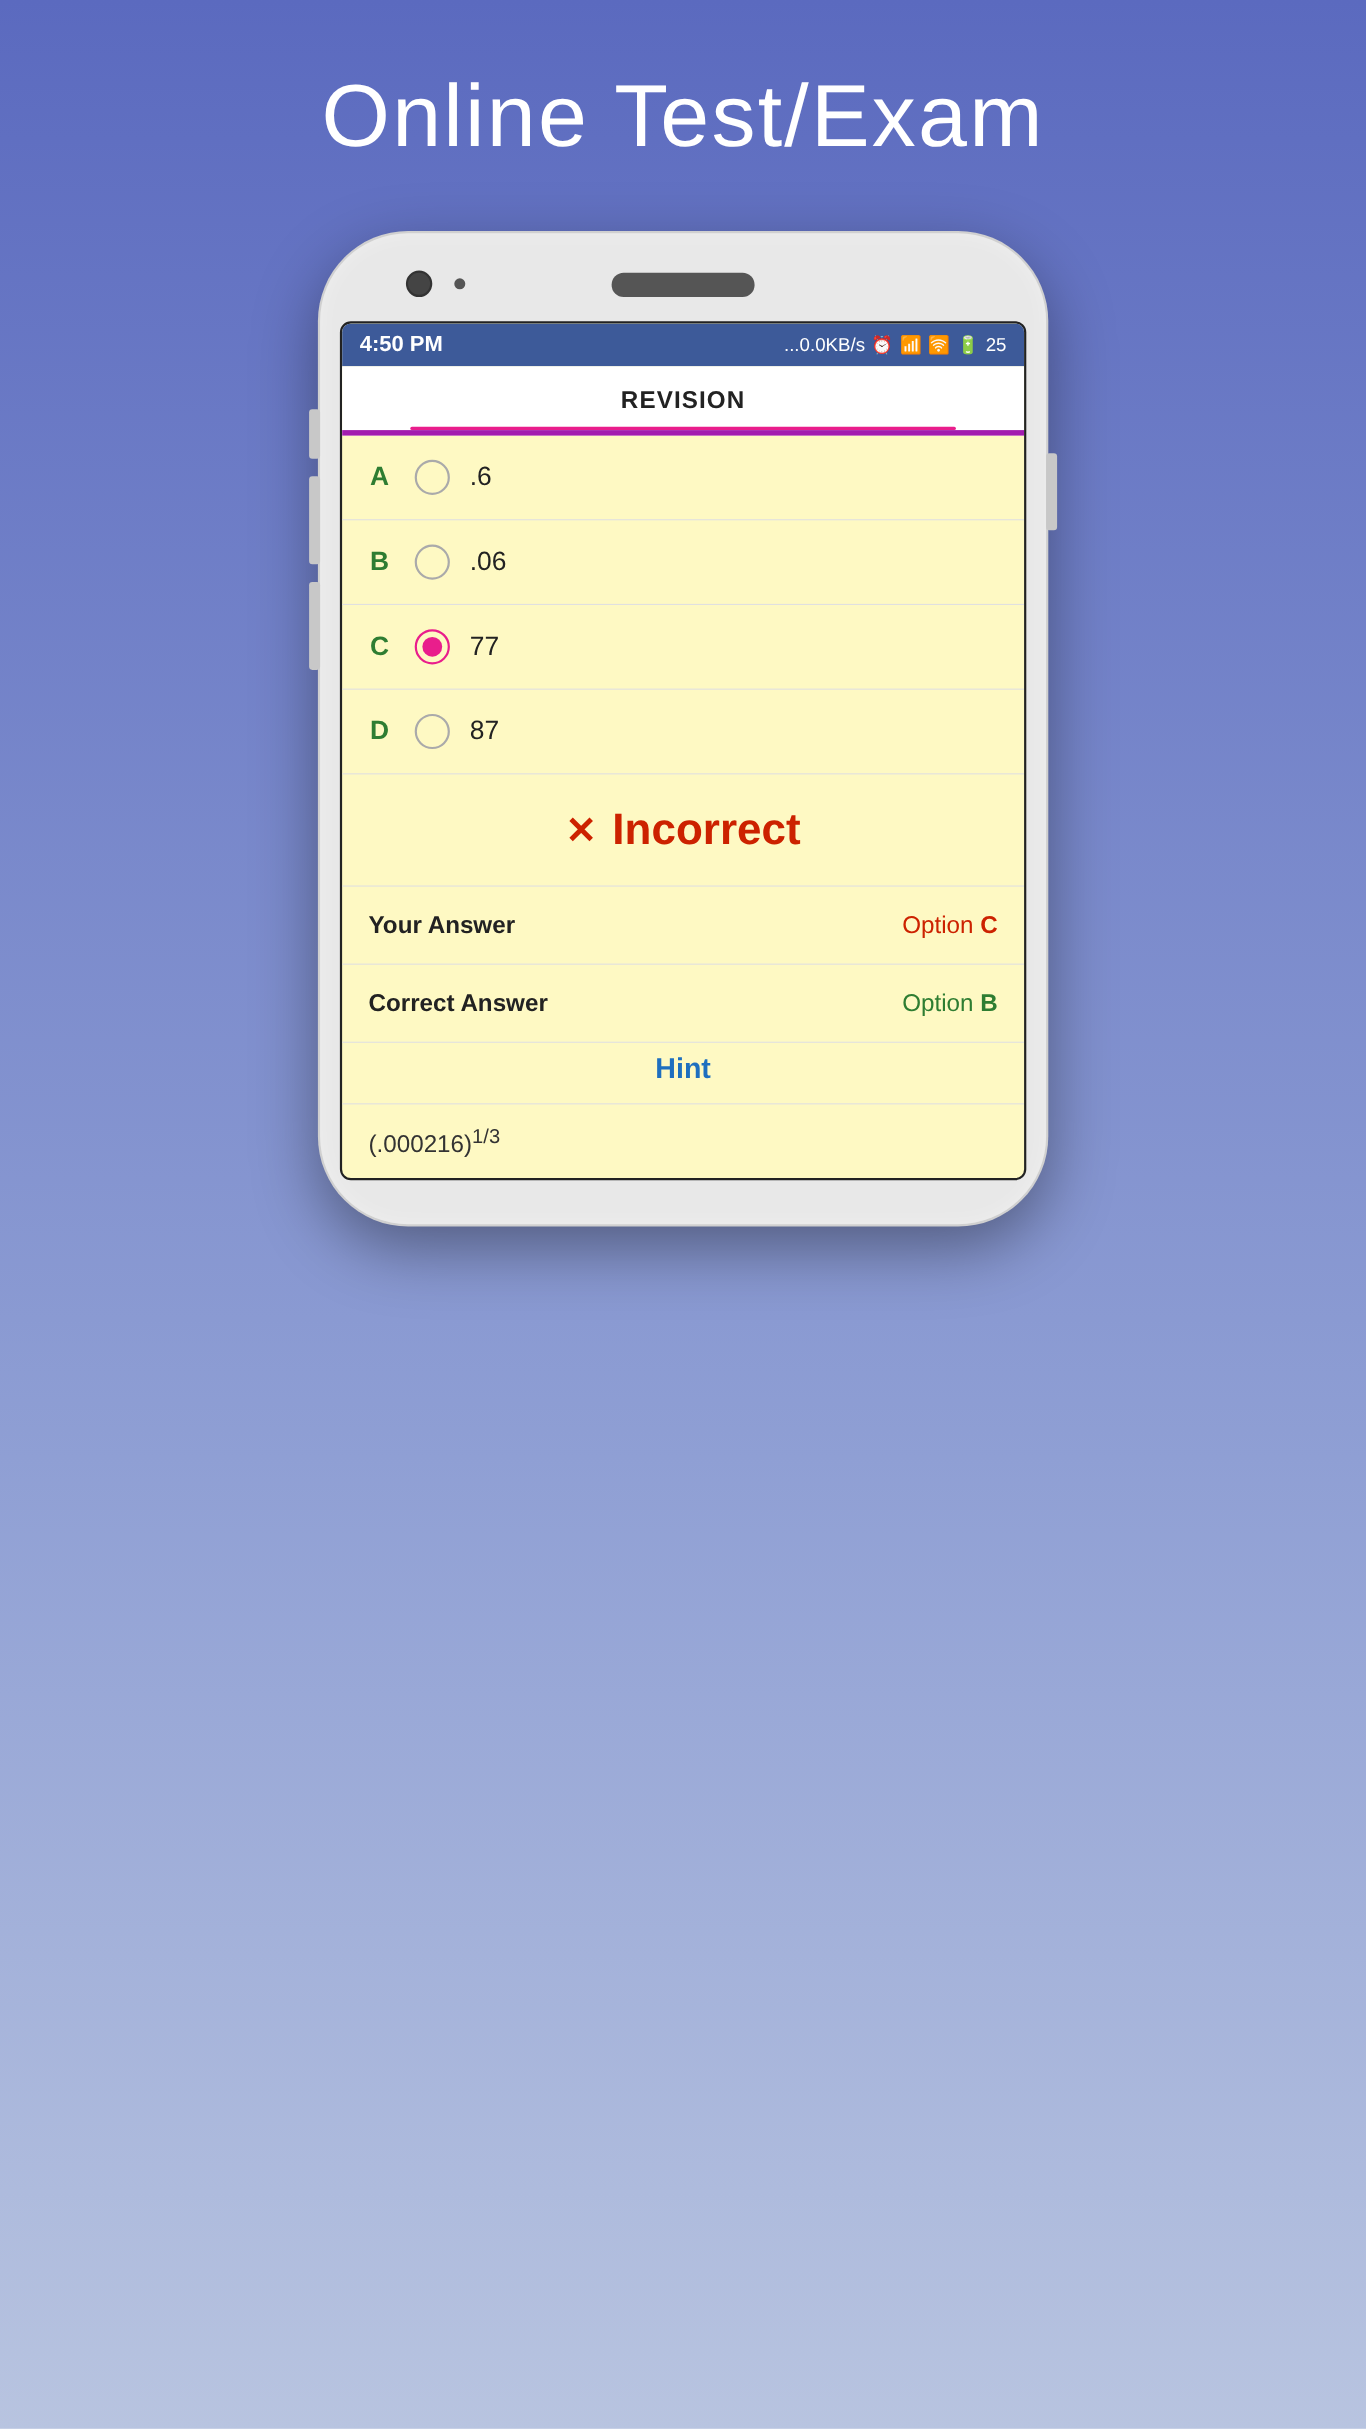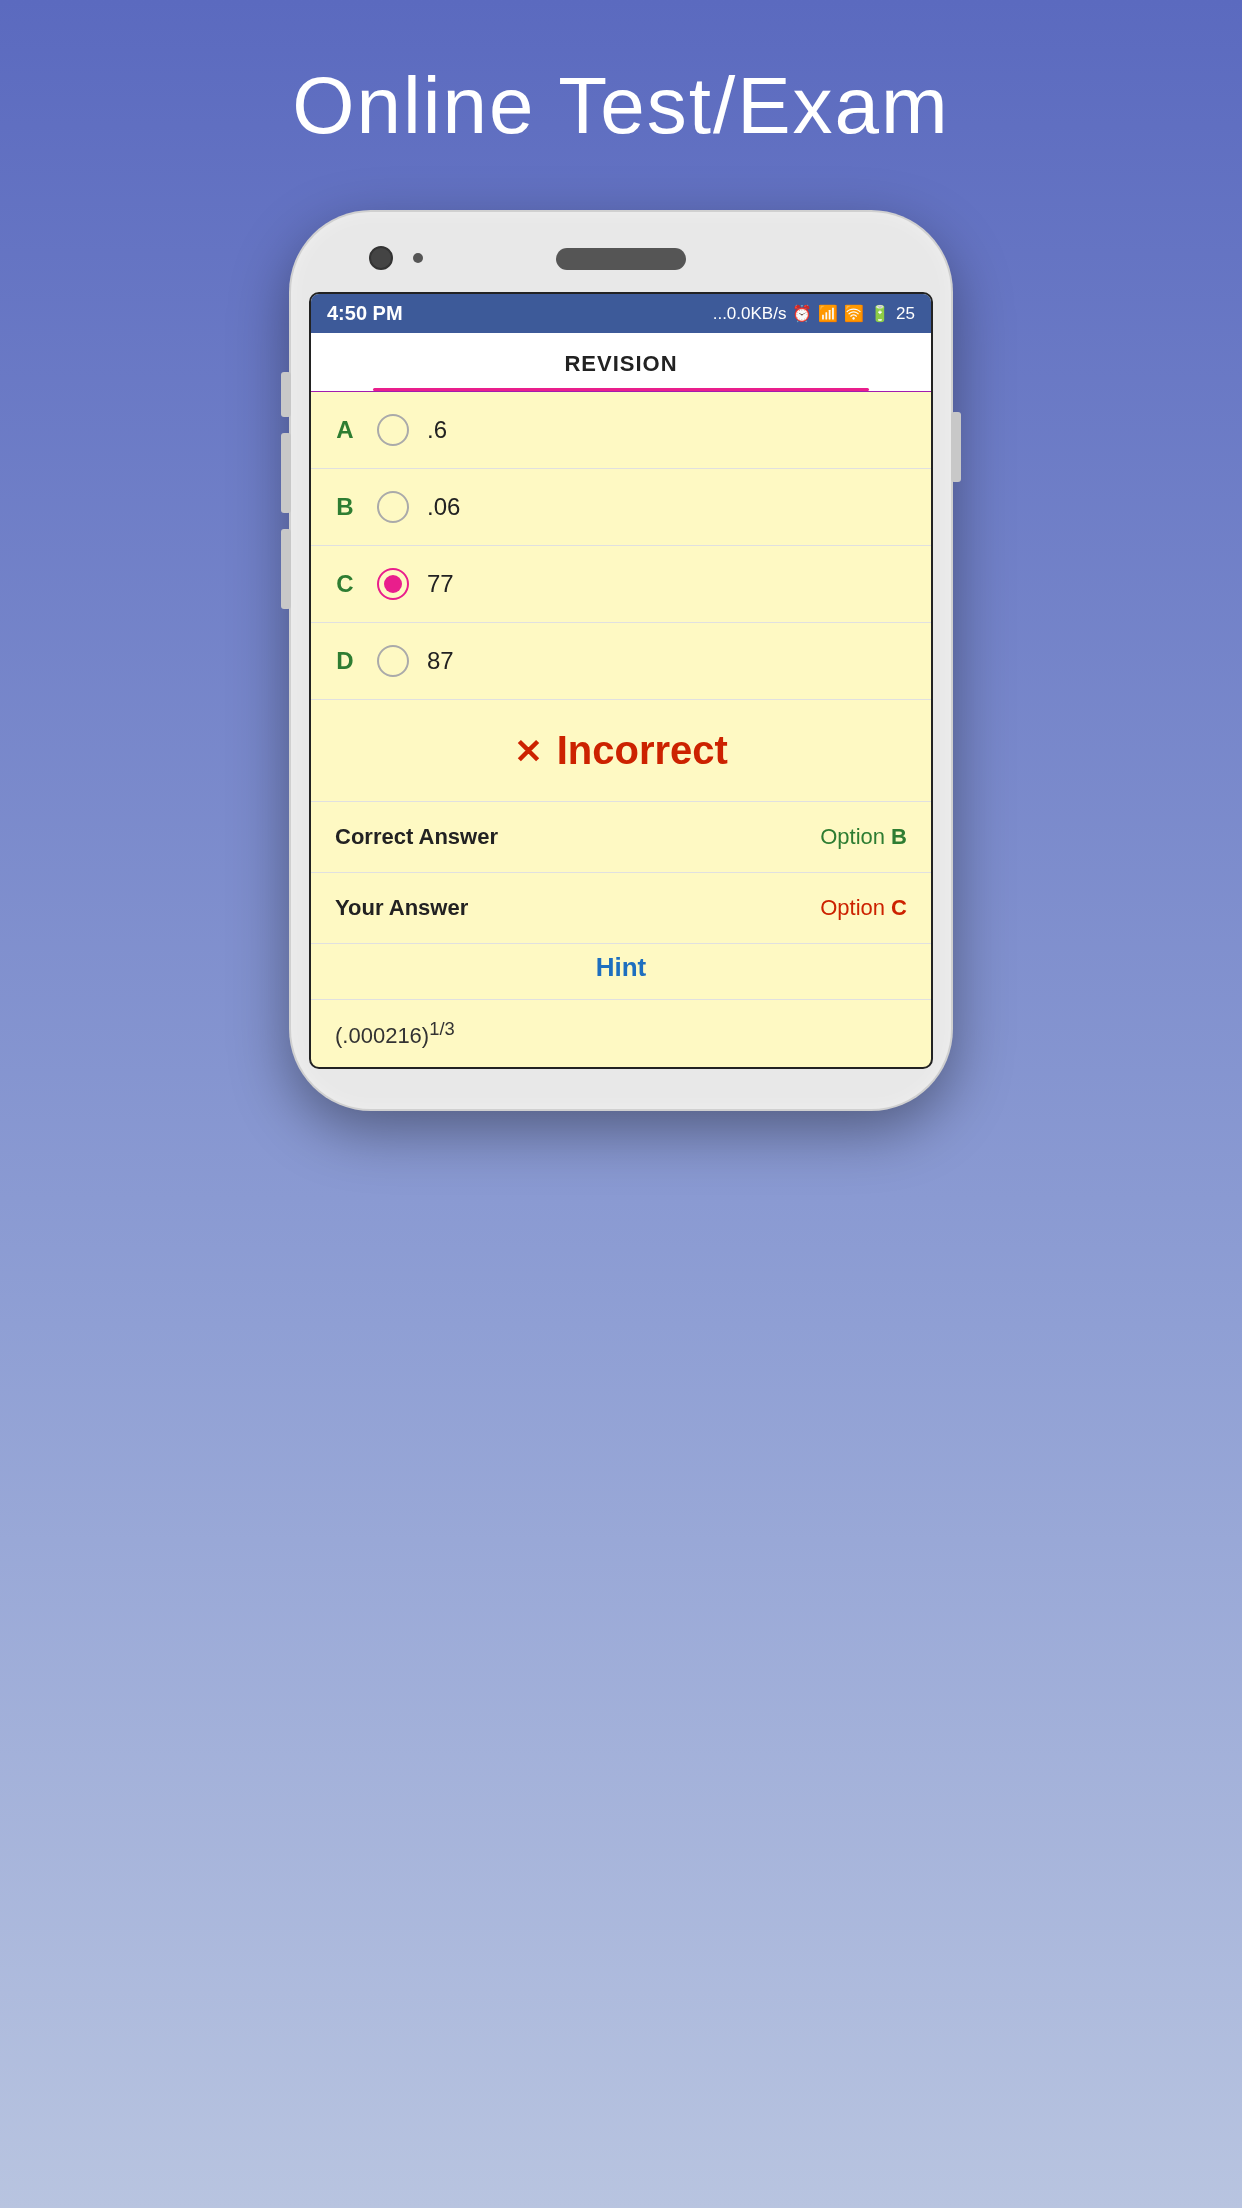--- a/index.html
+++ b/index.html
@@ -105,21 +105,21 @@
       align-items: center;
       gap: 6px;
       font-size: 17px;
     }
 
     .status-icon { font-size: 16px; }
 
     
     .tab-bar {
       display: flex;
-      border-bottom: 1px solid #a21caf;
+      border-bottom: 5px solid #a21caf;
       background: #fff;
     }
 
     .tab {
       flex: 1;
       text-align: center;
       padding: 18px 10px 14px;
       font-size: 22px;
       font-weight: 600;
       color: #888;
@@ -397,29 +397,29 @@
       </li>
 
     </ul>
 
     <div class="result-area">
       <span class="result-icon">✕</span>
       <span class="result-text">Incorrect</span>
     </div>
 
     <div class="answer-row">
+      <span class="answer-label">Your Answer</span>
+      <span class="answer-value">Option <span class="letter-bold">C</span></span>
+    </div>
+
+    <div class="answer-row">
       <span class="answer-label">Correct Answer</span>
       <span class="answer-value correct">Option <span class="letter-bold">B</span></span>
     </div>
 
-    <div class="answer-row">
-      <span class="answer-label">Your Answer</span>
-      <span class="answer-value">Option <span class="letter-bold">C</span></span>
-    </div>
-
     <div class="hint-area">
       <span class="hint-label">Hint</span>
     </div>
 
     <div class="hint-content">
       (.000216)<sup>1/3</sup>
     </div>
 
   </div>
 </div>

